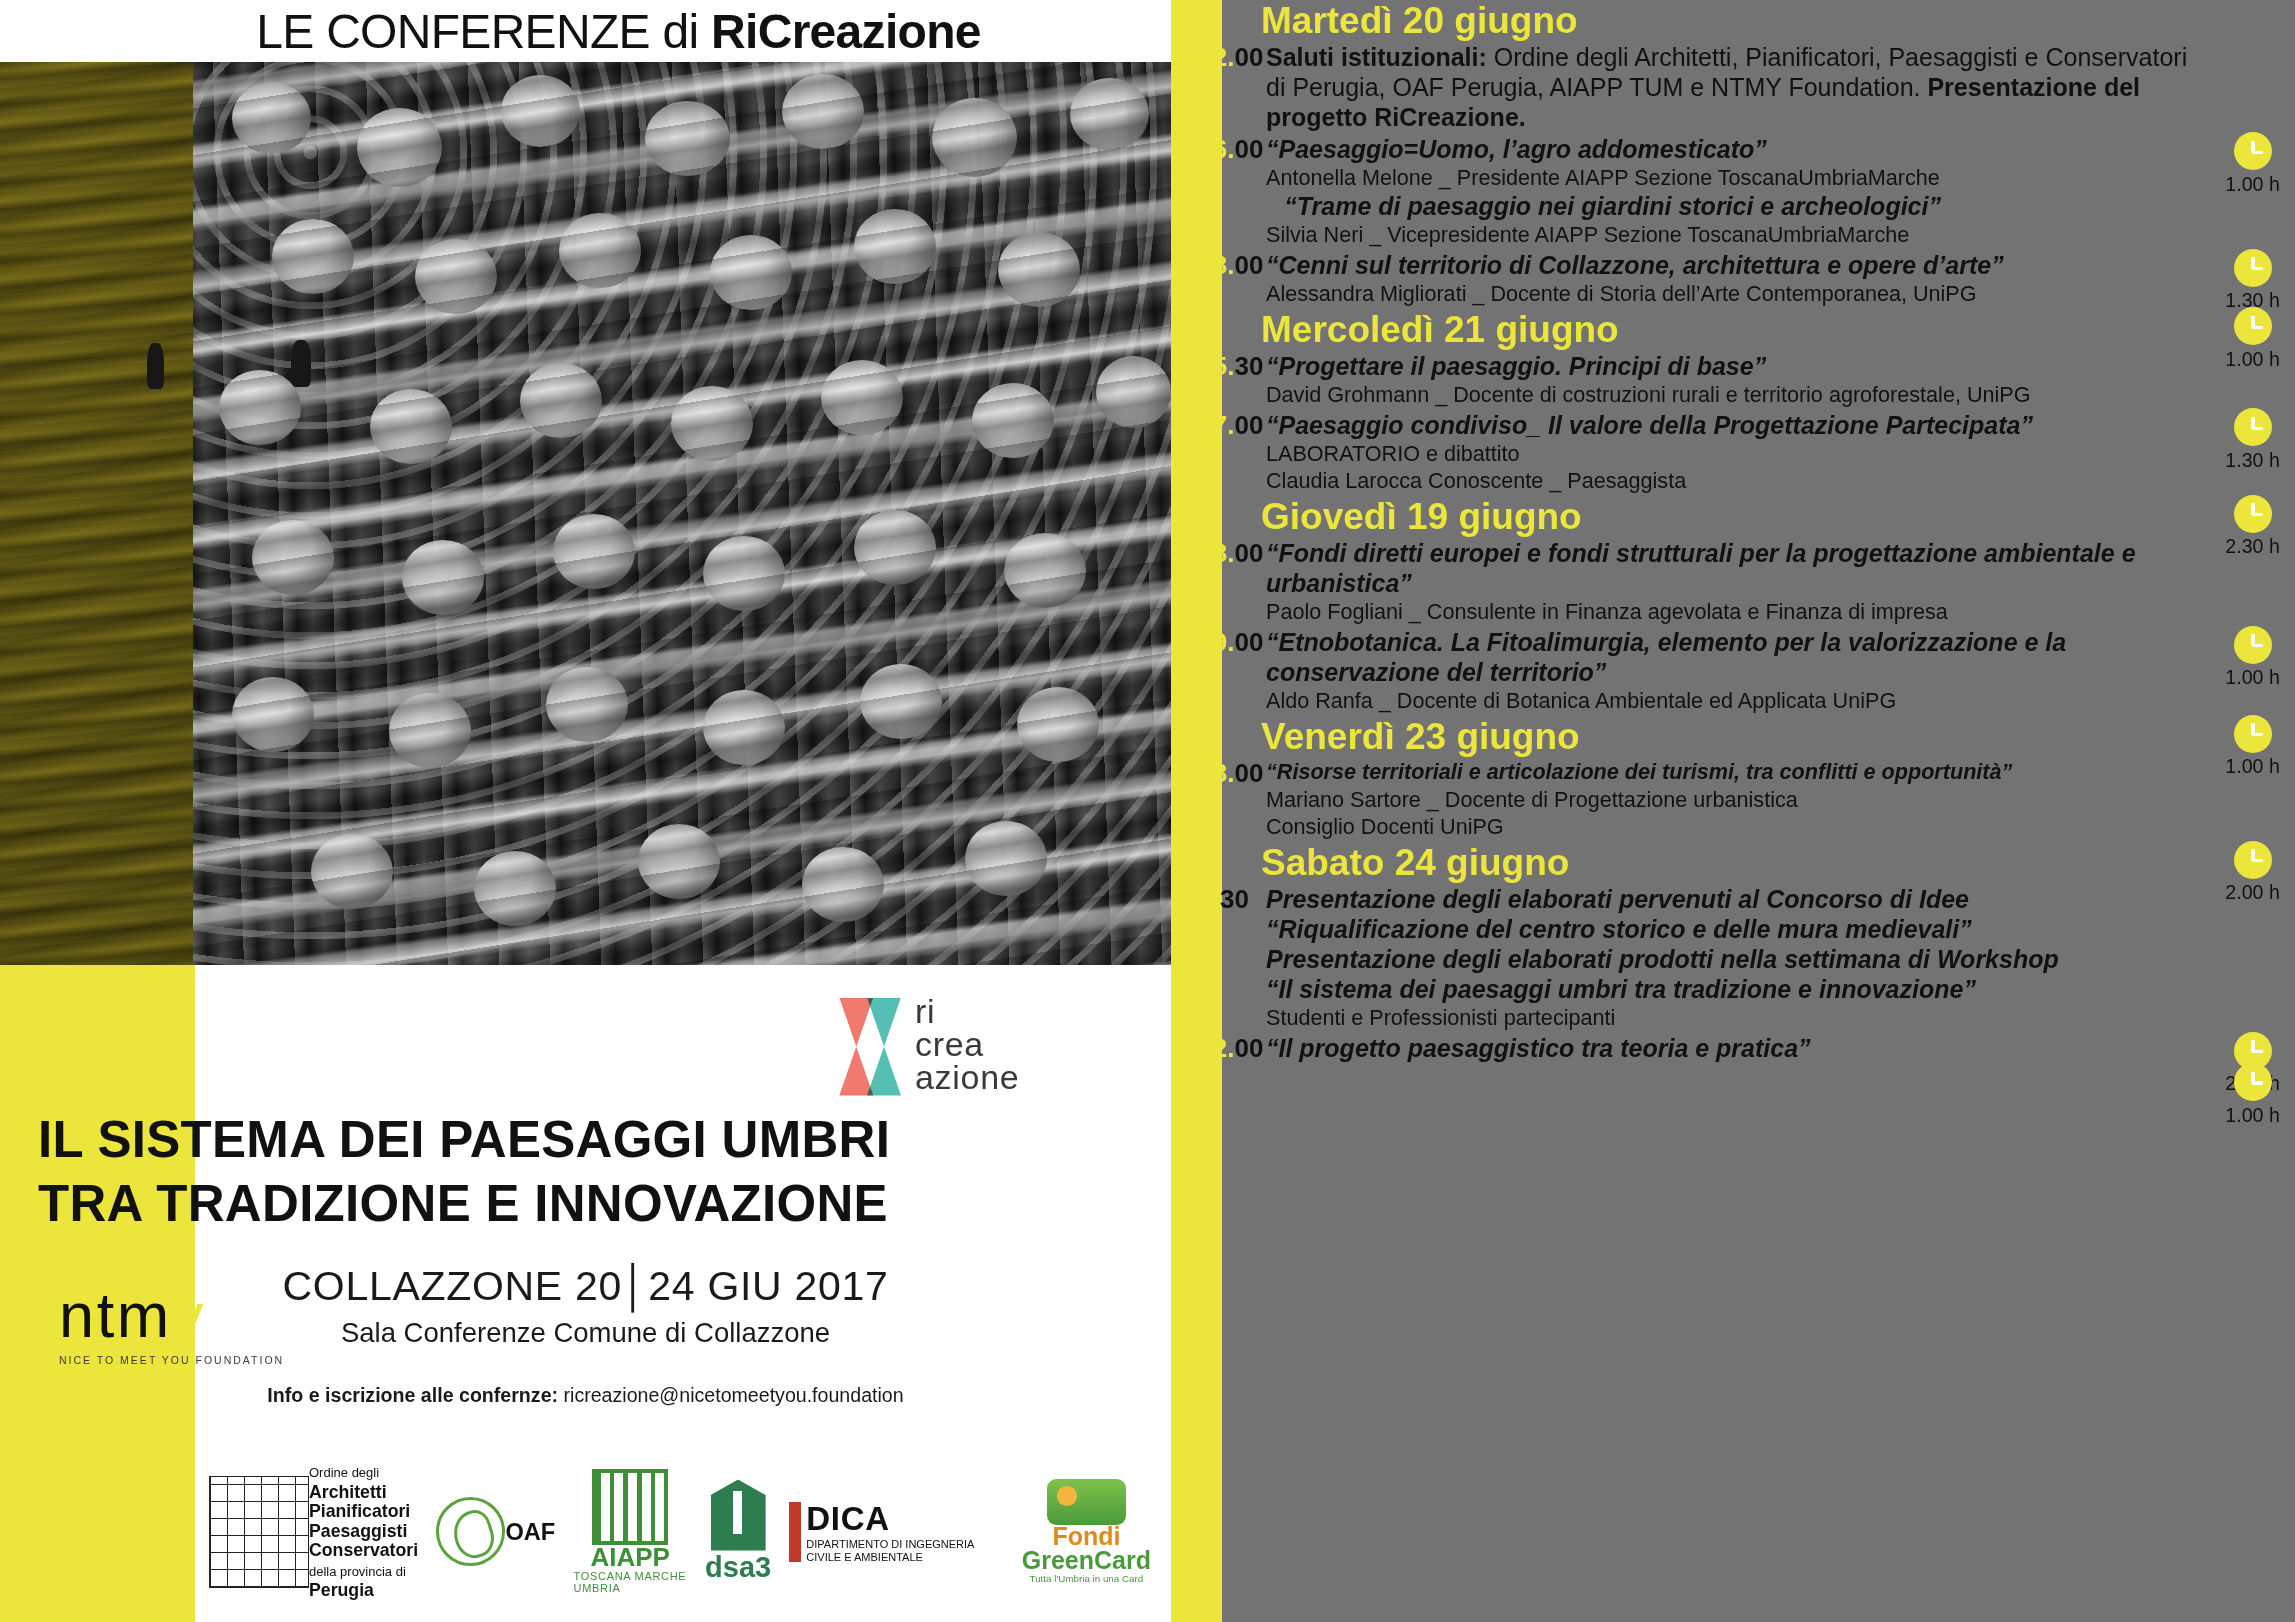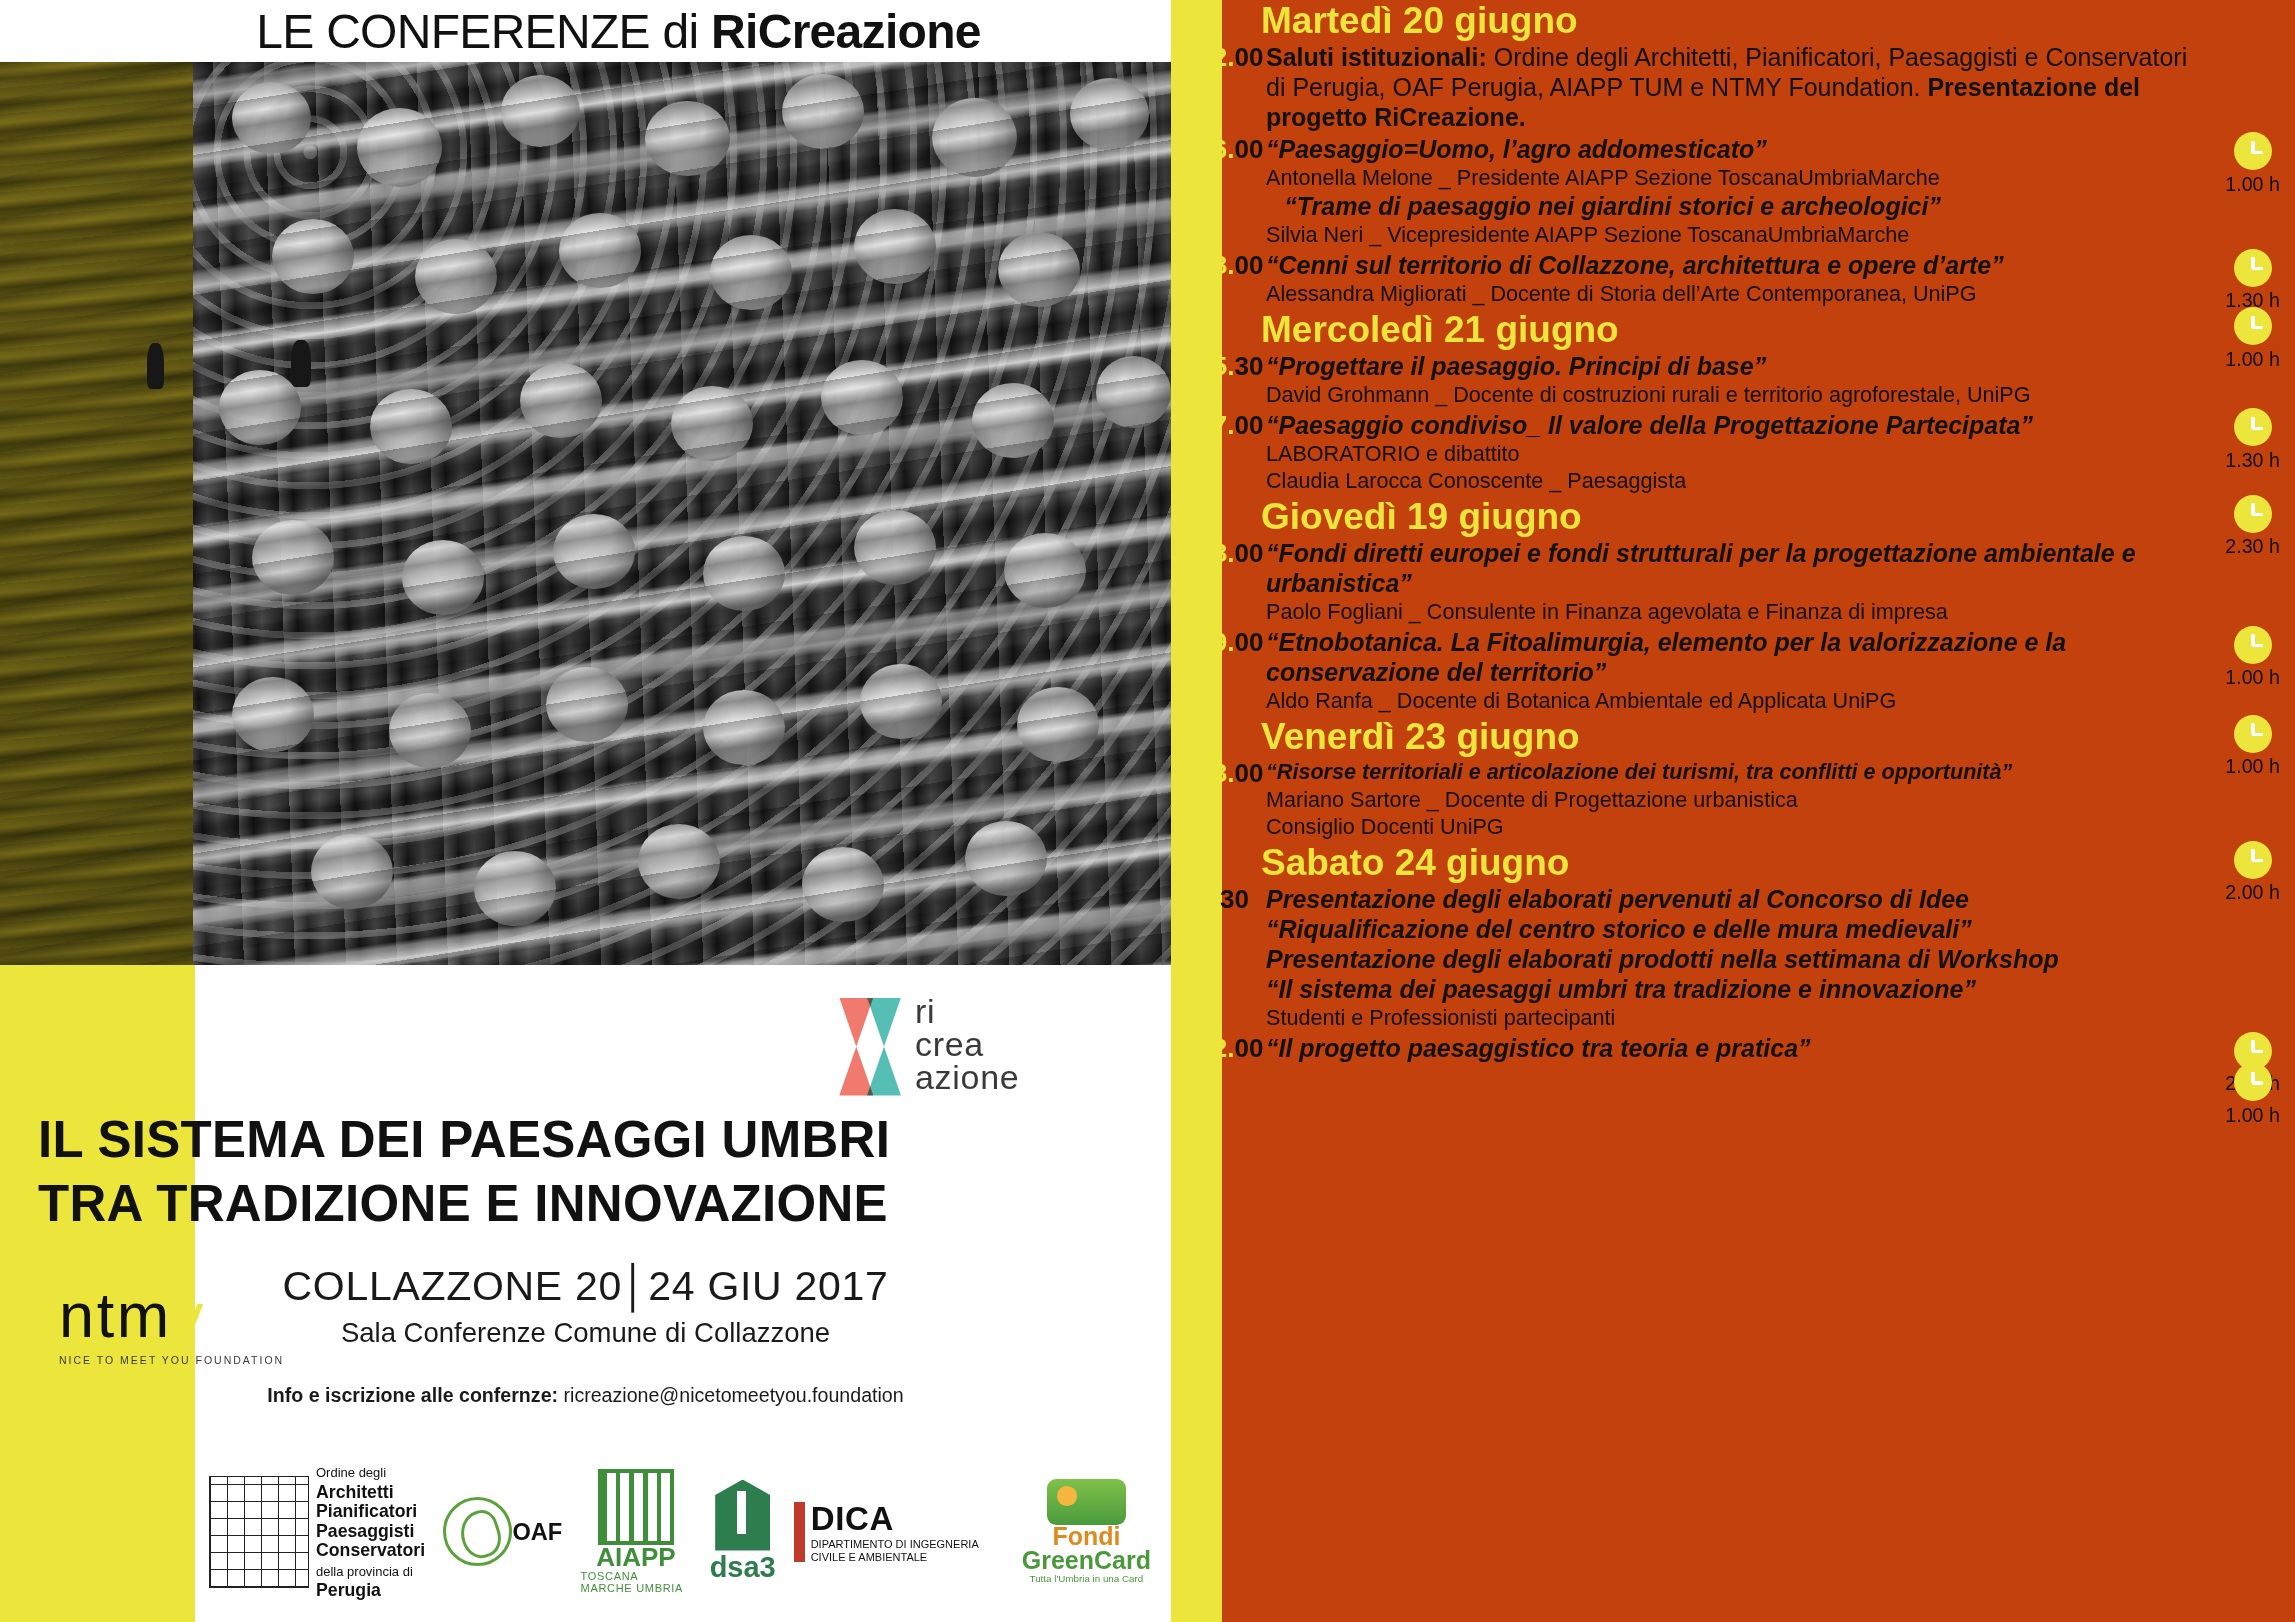--- a/index.html
+++ b/index.html
@@ -148,21 +148,21 @@
   .ntmy-y{color:#ece53c;}
   .ntmy-sub{
     font-size:10.5px;letter-spacing:2px;color:#3a3a3a;margin-top:2.6px;
   }
 
   
   .logos{
     position:absolute;left:209px;top:1440px;width:942px;height:183px;
     display:flex;align-items:center;gap:18.3px;
   }
-  .logo-box{display:flex;align-items:center;gap:7px;}
+  .logo-box{display:flex;align-items:center;gap:0;}
   .grid-logo{
     width:98px;height:110px;
     background:
       repeating-linear-gradient(90deg,#222 0 1.3px,transparent 1.3px 17px),
       repeating-linear-gradient(0deg,#222 0 1.3px,transparent 1.3px 17px);
     border:1.3px solid #222;
   }
   .ord-text{font-size:17.7px;line-height:19.6px;color:#111;font-weight:bold;}
   .ord-text .thin{font-weight:400;font-size:13px;}
   .oaf{
@@ -215,21 +215,21 @@
   .umbria-sub{font-size:9.8px;color:#4a9a3c;}
 
   
   .sep{
     position:absolute;top:0;left:1171px;width:51px;height:1623px;background:#ece53c;
   }
 
   
   .right{
     position:absolute;top:0;left:1222px;width:1073px;height:1623px;
-    background:#c2410c;
+    background:#737373;
     padding:0;
   }
   .day{
     color:#ece53c;font-size:37px;font-weight:bold;margin:0 0 1.3px 39px;
     line-height:41px;
   }
   .entry{position:relative;margin:0 0 1.3px 0;padding:0 85px 0 0;}
   .time{
     position:absolute;left:-23.6px;top:0;
     font-size:26px;color:#111;font-weight:bold;white-space:nowrap;

